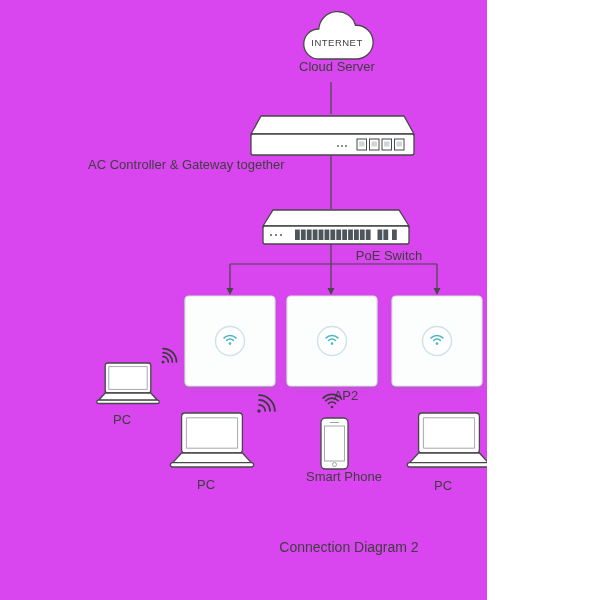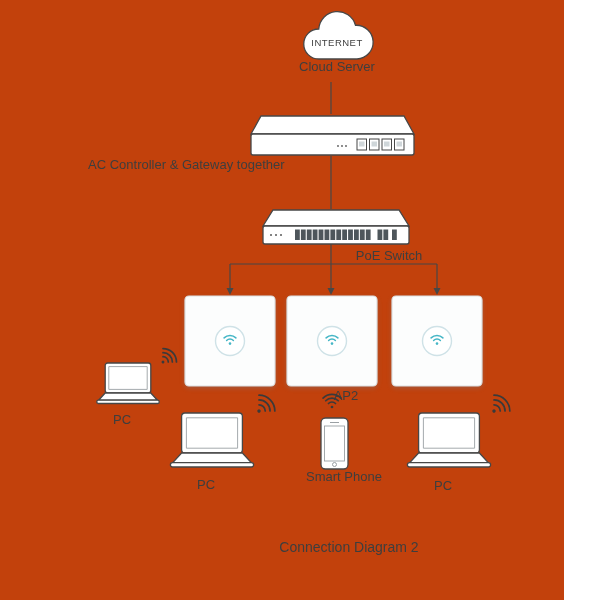--- a/index.html
+++ b/index.html
@@ -1,16 +1,16 @@
 <!DOCTYPE html>
 <html><head>
 <meta charset="utf-8">
 <style>
   html,body{margin:0;padding:0;background:#ffffff}
-  .canvas{width:564px;height:600px;background:#c2410c;position:relative;font-family:"Liberation Sans",sans-serif;overflow:hidden}
+  .canvas{width:487px;height:600px;background:#d946ef;position:relative;font-family:"Liberation Sans",sans-serif;overflow:hidden}
   svg{display:block}
   text{fill:#3e3e3e;font-family:"Liberation Sans",sans-serif}
   .lbl{font-size:13px}
   .small{font-size:9.5px;letter-spacing:.5px}
   .cap{font-size:14px}
   .s{fill:#ffffff;stroke:#474747;stroke-width:1.3}
   .thin{fill:none;stroke:#9aa0a4;stroke-width:.9}
   .link{stroke:#474747;stroke-width:1.2;fill:none}
   .arrow{fill:#474747}
   .ap-rect{fill:#fcfdfd;stroke:#dce0e2;stroke-width:1.2}

